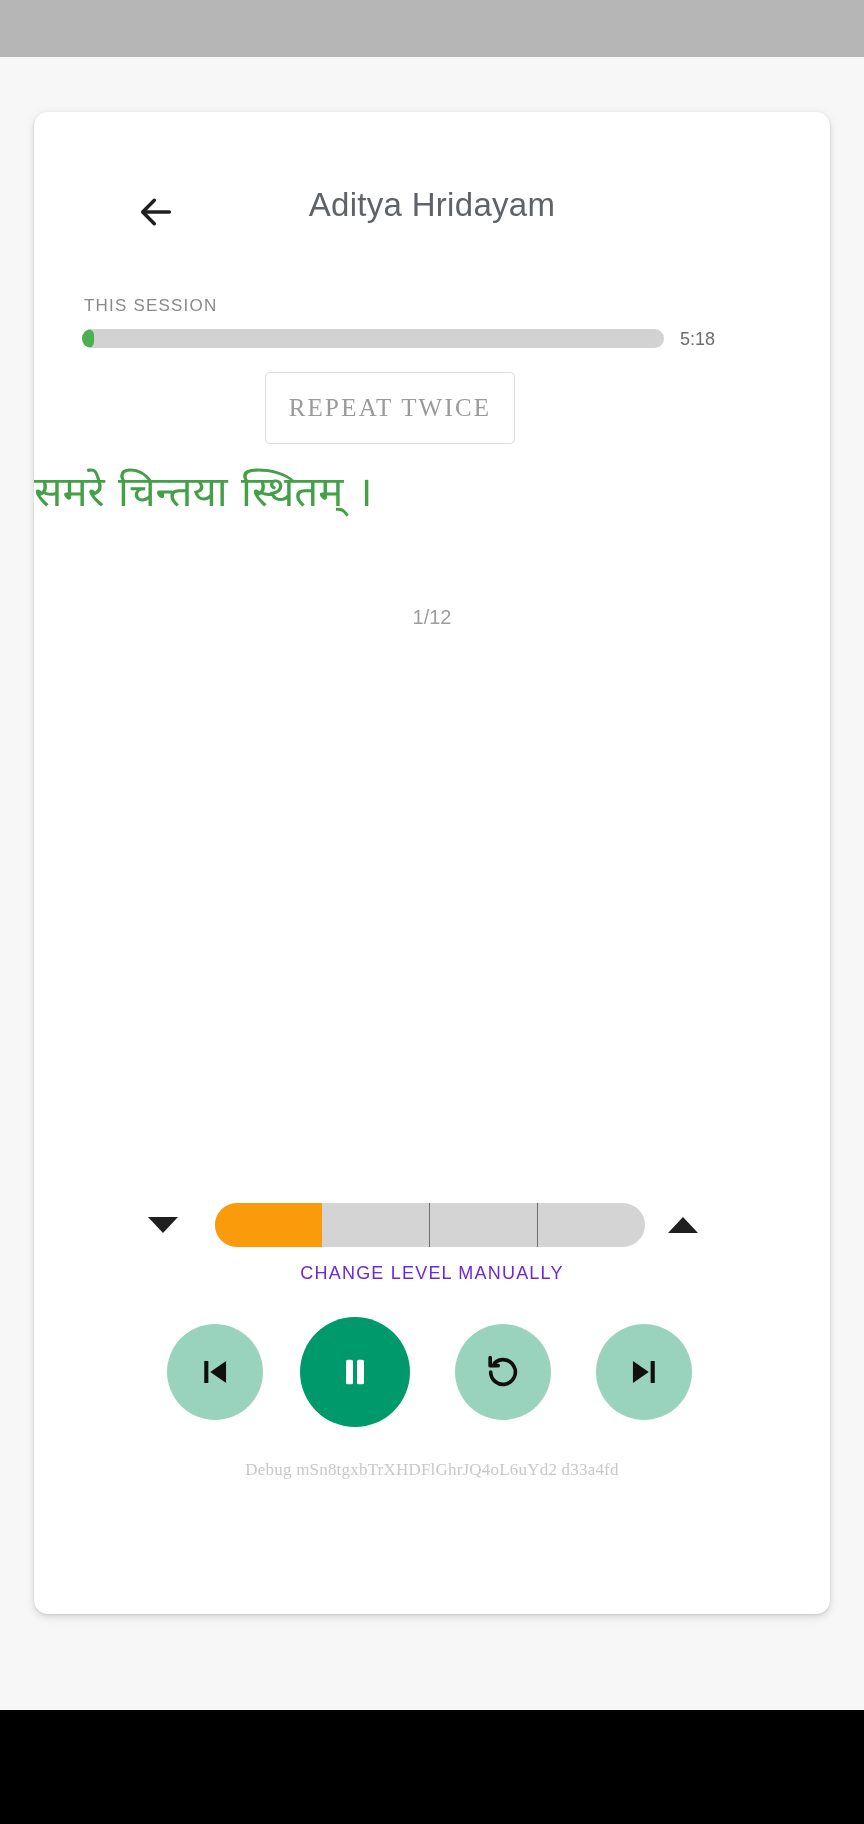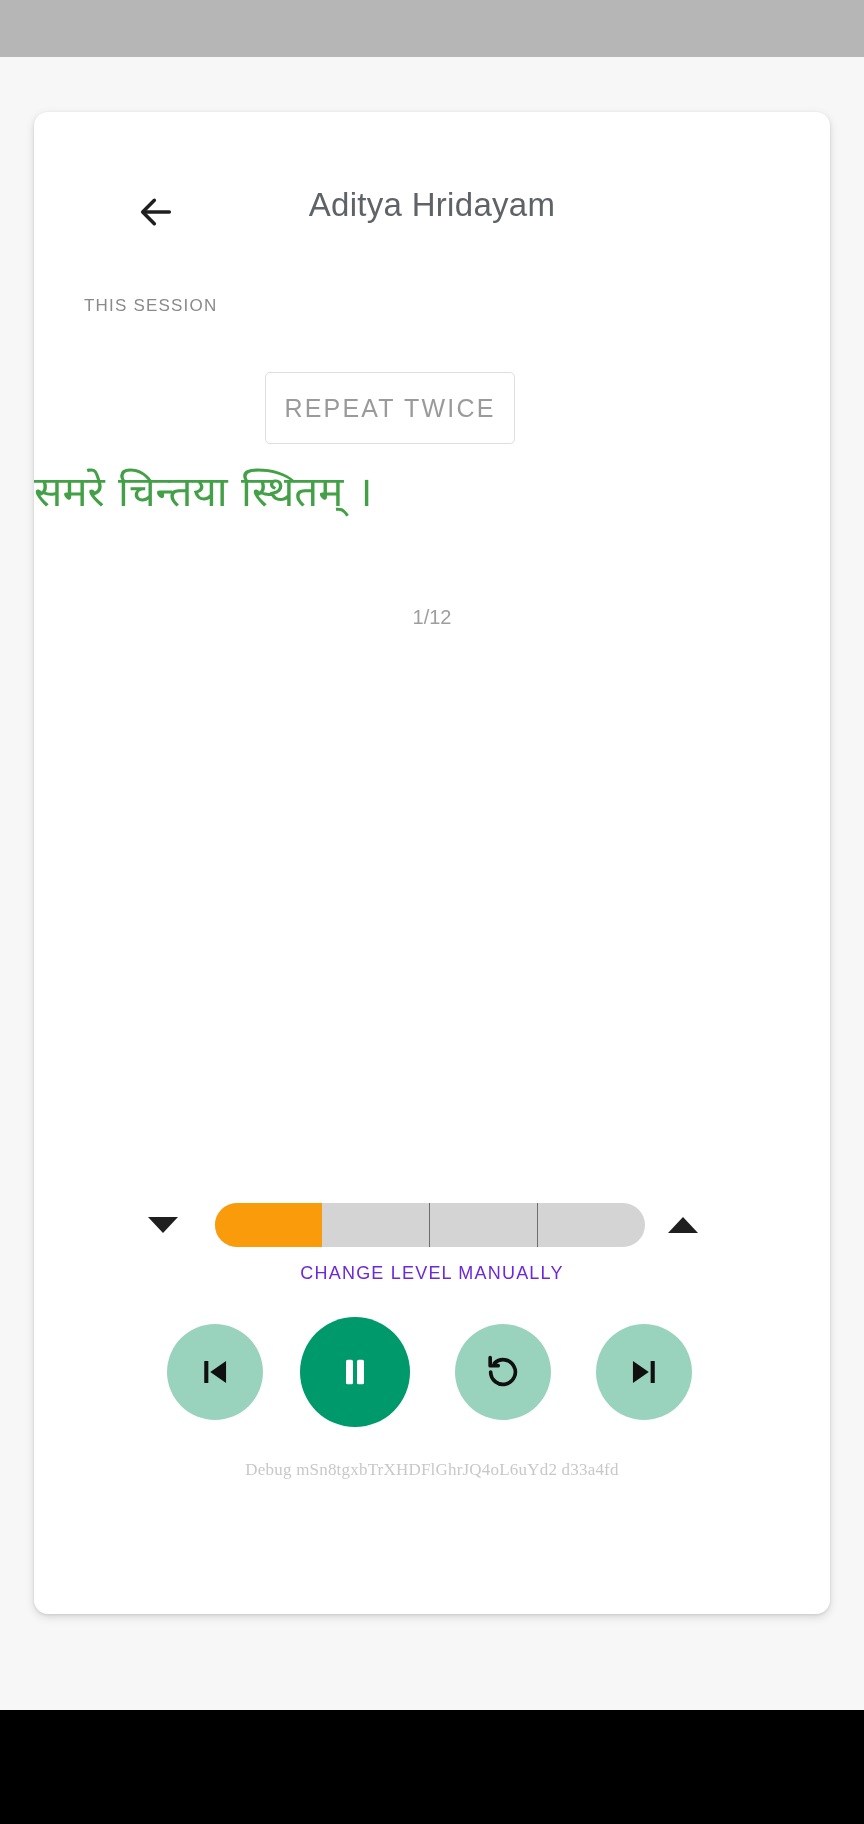--- a/index.html
+++ b/index.html
@@ -91,21 +91,21 @@
   .repeat-btn {
     position: absolute; left: 231px; top: 260px;
     width: 250px; height: 72px;
     border: 1px solid #dedede;
     border-radius: 5px;
     background: #ffffff;
     display: flex; align-items: center; justify-content: center;
     cursor: pointer;
   }
   .repeat-btn span {
-    font-family: Liberation Sans, sans-serif;
+    font-family: Liberation Serif, serif;
     font-size: 25px;
     letter-spacing: 2.2px;
     color: #9a9a9a;
   }
 
   
   .verse {
     position: absolute; left: 0; top: 352px;
     width: 796px;
     text-align: left;
@@ -221,20 +221,26 @@
             <line x1="20" y1="12" x2="4.5" y2="12"></line>
             <polyline points="11,5 4,12 11,19"></polyline>
           </svg>
         </span>
       </div>
       <div class="page-title">Aditya Hridayam</div>
     </div>
 
     <div class="session-label">THIS SESSION</div>
 
+    <div class="progress-wrap">
+      <div class="progress-track">
+        <div class="progress-fill" id="progress-fill" style="width: 2%; background: rgb(76, 175, 80);"></div>
+      </div>
+      <div class="progress-time">5:18</div>
+    </div>
 
     <div class="repeat-btn">
       <span>REPEAT TWICE</span>
     </div>
 
     <div class="verse">समरे चिन्तया स्थितम् ।</div>
 
     <div class="counter">1/12</div>
 
     <div class="level-row">

